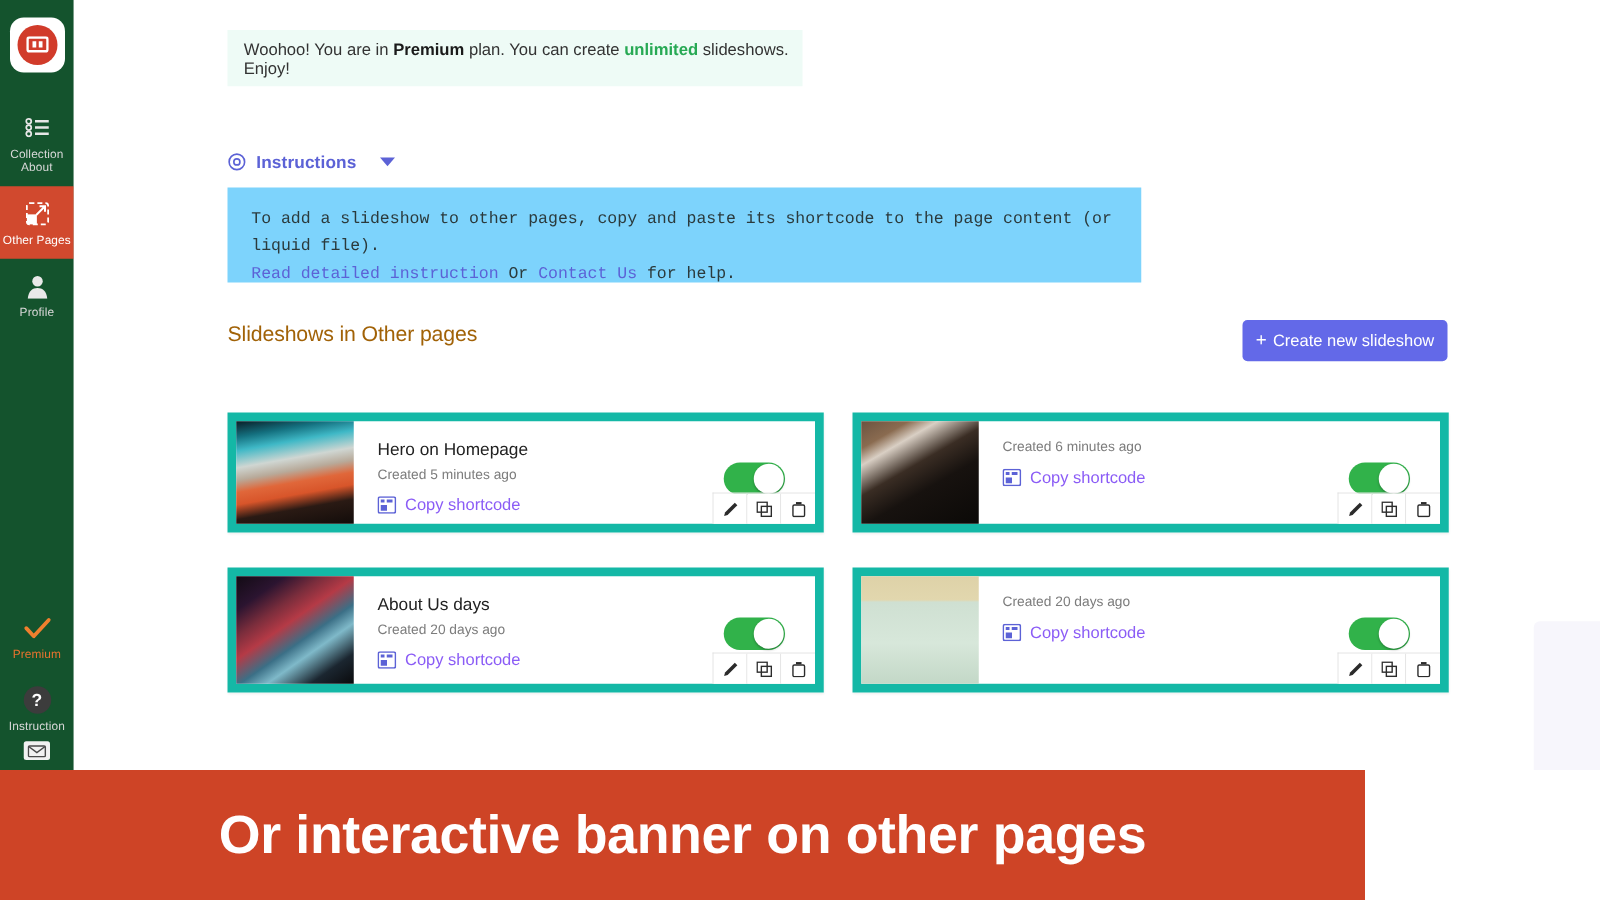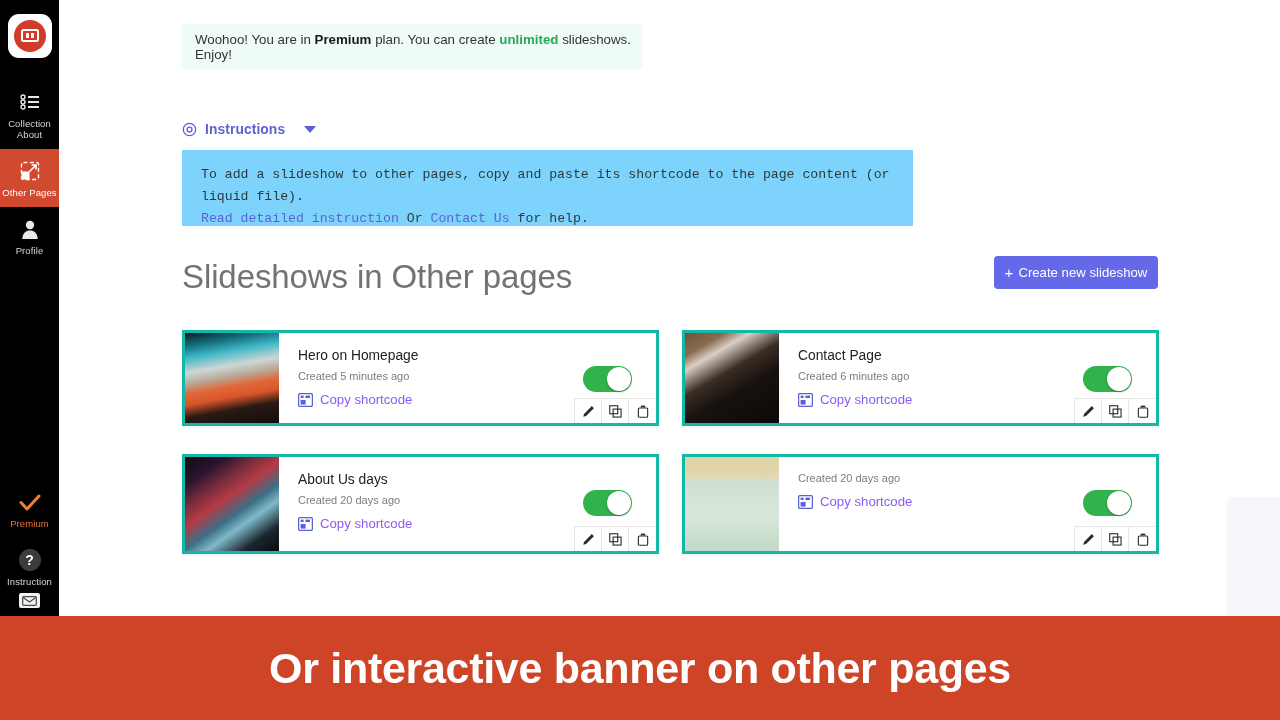--- a/index.html
+++ b/index.html
@@ -8,21 +8,21 @@
     overflow: hidden;
     background: #ffffff;
     font-family: "Liberation Sans", sans-serif;
   }
   #app { position: relative; width: 1280px; height: 720px; }
 
   
   .sidebar {
     position: absolute; left: 0; top: 0;
     width: 59px; height: 616px;
-    background: #000000;
+    background: #14532d;
     display: flex; flex-direction: column; align-items: center;
   }
   .logo-wrap {
     margin-top: 14px;
     width: 44px; height: 44px;
     background: #ffffff;
     border-radius: 11px;
     display: flex; align-items: center; justify-content: center;
   }
   .logo-circle {
@@ -105,21 +105,21 @@
     position: absolute; left: 123px; top: 150px;
     width: 731px; height: 76px;
     background: #7dd3fc;
     padding: 14px 0 0 19px;
     font-size: 13.2px; color: #2b3a3c; line-height: 22px; font-family: Liberation Mono, monospace;
   }
   .instr-box a { color: #5c62d6; text-decoration: none; cursor: pointer; }
 
   .sec-title {
     position: absolute; left: 123px; top: 258px;
-    font-size: 33px; color: #737373; font-weight: normal;
+    font-size: 17px; color: #a16207; font-weight: normal;
     letter-spacing: -.1px;
   }
 
   .create-btn {
     position: absolute; left: 935px; top: 256px;
     width: 164px; height: 33px;
     background: #6369e8; border: none; border-radius: 4px;
     color: #ffffff; font-size: 13.2px;
     display: flex; align-items: center; justify-content: center; gap: 5px;
     cursor: pointer;
@@ -133,21 +133,21 @@
     width: 1000px;
     display: grid;
     grid-template-columns: 477px 477px;
     column-gap: 23px;
     row-gap: 28px;
   }
   .card {
     position: relative;
     height: 96px;
     background: #ffffff;
-    border: 3px solid #14b8a6;
+    border: 7px solid #14b8a6;
     display: flex;
     box-shadow: 0 1px 2px rgba(0,0,0,.07);
   }
   .card.tall { height: 100px; }
   .thumb {
     width: 94px; height: 100%;
     flex: 0 0 94px;
     background-size: cover; background-position: center;
   }
   .card-body {
@@ -201,21 +201,21 @@
   .ghost-panel {
     position: absolute; left: 1227px; top: 497px;
     width: 53px; height: 119px;
     background: #f7f6fc;
     border-top-left-radius: 5px;
   }
 
   
   .bottom-banner {
     position: absolute; left: 0; top: 616px;
-    width: 1280px; height: 104px;
+    width: 1092px; height: 104px;
     background: #ce4426;
     display: flex; align-items: center; justify-content: center;
   }
   .bottom-banner .btxt {
     color: #ffffff;
     font-size: 43px;
     font-weight: bold;
     letter-spacing: -.3px;
     font-family: "Liberation Sans", sans-serif;
   }
@@ -370,21 +370,20 @@
                   </svg>
               </span>
             </div>
           </div>
         </div>
       </div>
 
       <div class="card">
         <div class="thumb" style="background-image:linear-gradient(150deg,#6b5340 0%,#8a6b50 16%,#d9cfc4 26%,#3a2d24 44%,#17120f 62%,#0b0907 100%);"></div>
         <div class="card-body">
-          <div class="card-title">Contact Page</div>
           <div class="card-sub">Created 6 minutes ago</div>
           <div class="copy-link">
             <span>
               <svg width="15" height="14" viewBox="0 0 15 14" aria-hidden="true">
                 <rect x="0.6" y="0.6" width="13.8" height="12.8" rx="1.4" fill="none" stroke="#5c62d6" stroke-width="1.3"></rect>
                 <rect x="2.6" y="7" width="5" height="4.6" fill="#5c62d6"></rect>
                 <rect x="2.6" y="2.6" width="3" height="2.4" fill="#5c62d6"></rect>
                 <rect x="7.4" y="2.6" width="4.6" height="2.4" fill="#5c62d6"></rect>
               </svg>
             </span>

